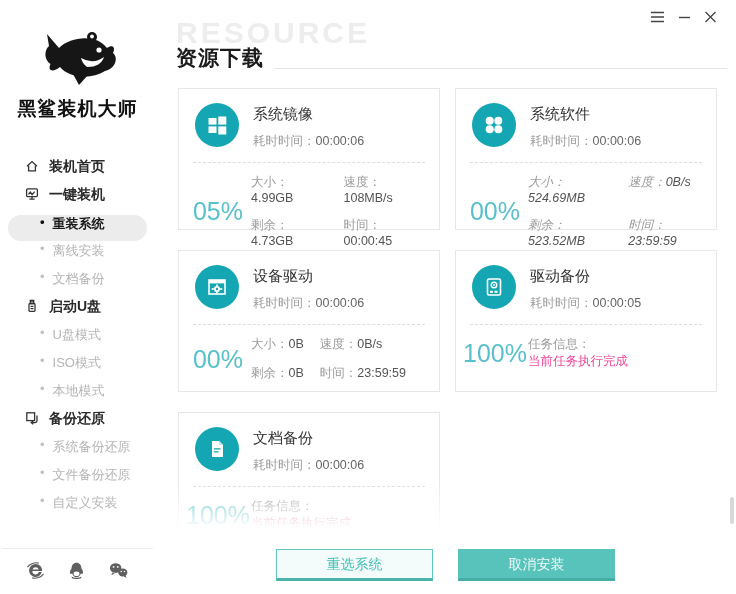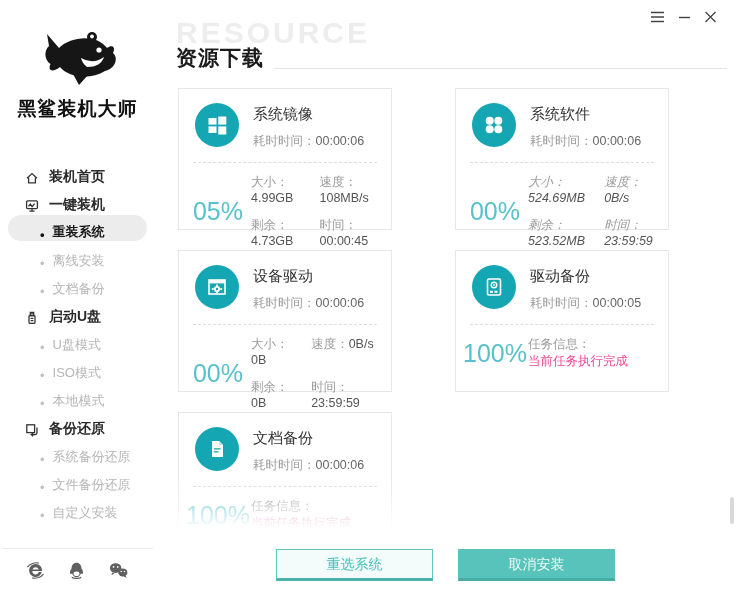--- a/index.html
+++ b/index.html
@@ -5,21 +5,21 @@
   * { box-sizing: border-box; margin: 0; padding: 0; }
   html,body { width:736px; height:594px; background:#fff;
     font-family:"Liberation Sans","DejaVu Sans",sans-serif; }
   .window { position:relative; width:736px; height:594px; background:#fff; overflow:hidden; }
 
   
   .sidebar { position:absolute; left:0; top:0; width:155px; height:594px; background:#fff; }
   .logo-wrap { text-align:center; padding-top:24px; }
   .logo-text { font-size:19px; font-weight:bold; color:#111; letter-spacing:1px; margin-top:2px; }
   .menu { position:absolute; top:158px; left:0; right:0; }
-  .mi { height:28px; display:flex; align-items:flex-end; cursor:default; }
+  .mi { height:28px; display:flex; align-items:flex-start; cursor:default; }
   .mi.top { padding-left:24px; font-size:14px; font-weight:bold; color:#2b2b2b; }
   .mi.top .micon { width:16px; height:16px; margin-right:9px; flex:0 0 16px; }
   .mi.sub { padding-left:40px; font-size:13px; color:#b5b5b5; }
   .mi.sub .bullet { font-size:13px; margin-right:8px; color:#c0c0c0; line-height:1; }
   .mi.sub.active { margin:1px 8px; height:26px; padding-left:32px; background:#ececec;
     border-radius:13px; color:#1a1a1a; font-weight:bold; }
   .mi.sub.active .bullet { color:#111; }
   .sidebar-footer { position:absolute; bottom:0; left:0; right:0; }
   .sb-divider { border-top:1px solid #ececec; margin:0 2px; }
   .sb-icons { display:flex; justify-content:space-between; padding:12px 26px 14px 26px; }
@@ -32,21 +32,21 @@
 
   .header { position:absolute; left:21px; top:28px; right:9px; height:44px; }
   .ghost { position:absolute; left:0; top:-12px; font-size:30px; font-weight:bold;
     color:#ededed; letter-spacing:3px; z-index:0; white-space:nowrap; }
   .title-row { position:absolute; left:0; right:0; bottom:0; display:flex; align-items:flex-end; z-index:1; }
   .page-title { font-size:21px; font-weight:bold; color:#1b1b1b; letter-spacing:1px; }
   .title-rule { flex:1; border-bottom:1px solid #e4e4e4; margin:0 0 3px 10px; }
 
   .cards-viewport { position:absolute; left:23px; top:88px; width:539px; height:452px; overflow:hidden; }
   .cards-grid { display:grid; grid-template-columns:262px 262px; column-gap:15px; row-gap:20px; }
-  .card { width:214px; height:142px; background:#fff; border:1px solid #e7e7e7; position:relative; }
+  .card { width:262px; height:142px; background:#fff; border:1px solid #e7e7e7; position:relative; }
   .card-top { display:flex; padding:14px 14px 0 16px; }
   .badge { width:44px; height:44px; border-radius:50%; background:#14a7b3; flex:0 0 44px;
     display:flex; align-items:center; justify-content:center; }
   .card-head { margin-left:14px; padding-top:2px; }
   .card-title { font-size:15px; color:#333; }
   .elapsed { font-size:12.5px; color:#9b9b9b; margin-top:9px; }
   .elapsed b { font-weight:normal; color:#666; }
   .dashed { border-top:1px dashed #ddd; margin:12px 14px 0 14px; }
   .card-bottom { display:flex; align-items:center; padding:11px 12px 0 6px; }
   .pct { width:66px; text-align:center; font-size:25px; color:#58c0cb; flex:0 0 66px; }

